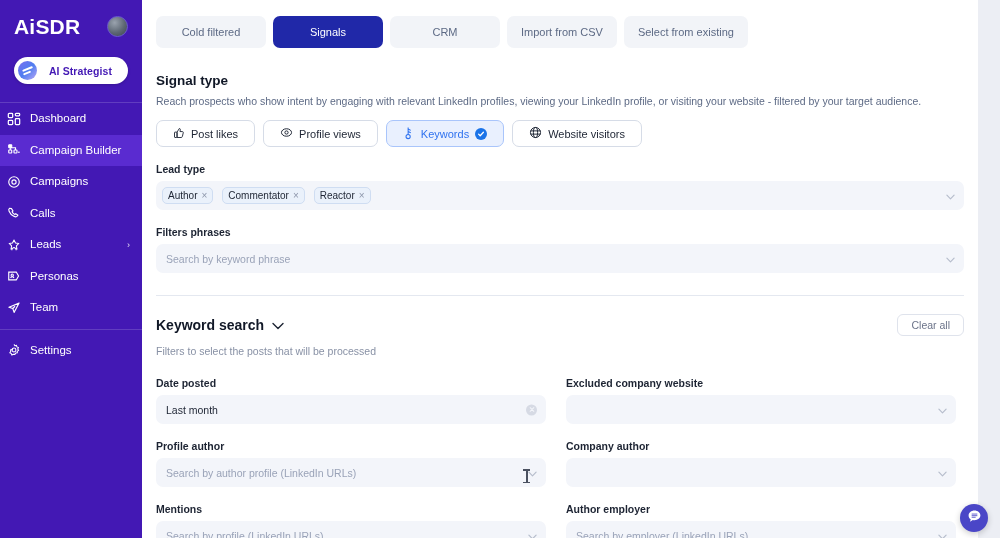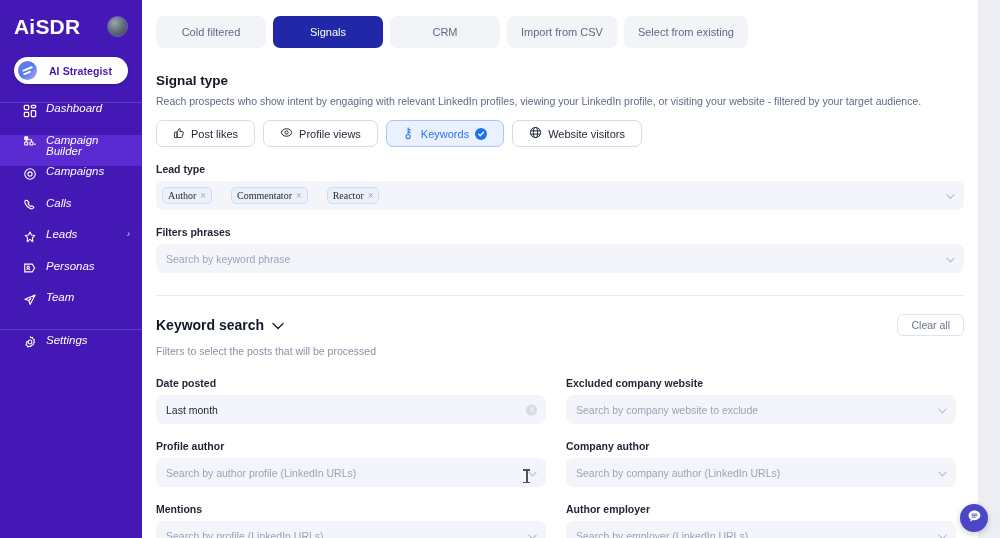--- a/index.html
+++ b/index.html
@@ -56,27 +56,26 @@
   .sb-strat-label {
     flex: 1; text-align: center;
     font-size: 10.5px; font-weight: bold; color: #4318b4;
     letter-spacing: .1px;
   }
   .sb-divider { height: 1px; background: rgba(255,255,255,.16); margin: 14px 0 0 0; }
 
   .sb-nav { margin-top: 0; }
   .sb-item {
     height: 31.5px;
-    display: flex; 
-    padding: 0 12px 0 22px;
+    display: flex; align-items: center;
+    padding: 0 12px 0 6px;
     font-size: 11.5px;
     color: #ffffff;
     position: relative;
     cursor: pointer;
-    font-style: italic;
   }
   .sb-item.active { background: #5a2bd0; }
   .sb-ico {
     width: 15px; height: 15px; flex: 0 0 15px;
     margin-right: 9px;
     display: flex; align-items: center; justify-content: center;
   }
   .sb-ico svg { display: block; }
   .sb-label { flex: 1; line-height: 1; }
   .sb-chev { font-size: 9px; opacity: .85; }
@@ -160,21 +159,21 @@
     position: relative;
     height: 29px;
     background: #f3f5fa;
     border-radius: 7px;
     display: flex; align-items: center;
     padding: 0 26px 0 10px;
     font-size: 10.5px;
     color: #9aa3b8;
     cursor: pointer;
   }
-  .field.chips { padding-left: 6px; gap: 19px; font-family: Liberation Serif, serif; }
+  .field.chips { padding-left: 6px; gap: 9px; }
   .chip {
     height: 17px;
     background: #eaf1fb;
     border: 1px solid #cfddf2;
     border-radius: 5px;
     display: inline-flex; align-items: center; gap: 4px;
     padding: 0 5px;
     font-size: 10px; color: #1d2433;
   }
   .chip .x { color: #8d96ab; font-size: 10px; line-height: 1; cursor: pointer; }
@@ -486,21 +485,20 @@
                 <svg width="6" height="6" viewBox="0 0 8 8" fill="none" stroke="#f3f5fa" stroke-width="1.4" stroke-linecap="round">
                     <path d="M1.6 1.6l4.8 4.8M6.4 1.6L1.6 6.4"></path>
                   </svg>
               </span>
             </div>
           </div>
 
           <div class="cell">
             <div class="field-label">Excluded company website</div>
             <div class="field">
-              <span>Search by company website to exclude</span>
               <span class="chev-right">
                 <svg width="9" height="6" viewBox="0 0 10 6" fill="none" stroke="#b6bdcc" stroke-width="1.3" stroke-linecap="round" stroke-linejoin="round">
                     <path d="M1 1l4 4 4-4"></path>
                   </svg>
               </span>
             </div>
           </div>
 
           <div class="cell">
             <div class="field-label">Profile author</div>
@@ -510,21 +508,20 @@
                 <svg width="9" height="6" viewBox="0 0 10 6" fill="none" stroke="#b6bdcc" stroke-width="1.3" stroke-linecap="round" stroke-linejoin="round">
                     <path d="M1 1l4 4 4-4"></path>
                   </svg>
               </span>
             </div>
           </div>
 
           <div class="cell">
             <div class="field-label">Company author</div>
             <div class="field">
-              <span>Search by company author (LinkedIn URLs)</span>
               <span class="chev-right">
                 <svg width="9" height="6" viewBox="0 0 10 6" fill="none" stroke="#b6bdcc" stroke-width="1.3" stroke-linecap="round" stroke-linejoin="round">
                     <path d="M1 1l4 4 4-4"></path>
                   </svg>
               </span>
             </div>
           </div>
 
           <div class="cell">
             <div class="field-label">Mentions</div>

